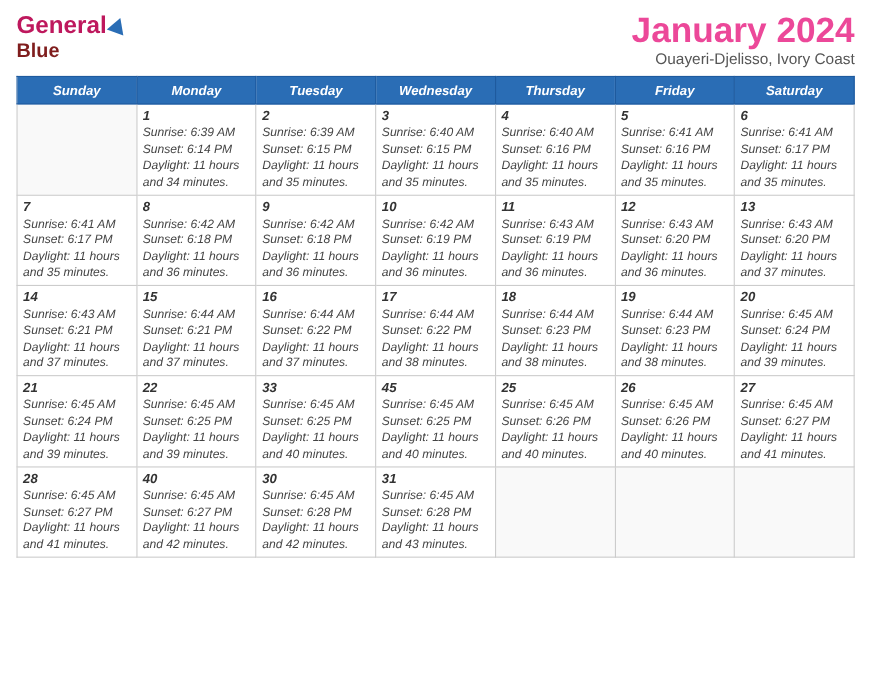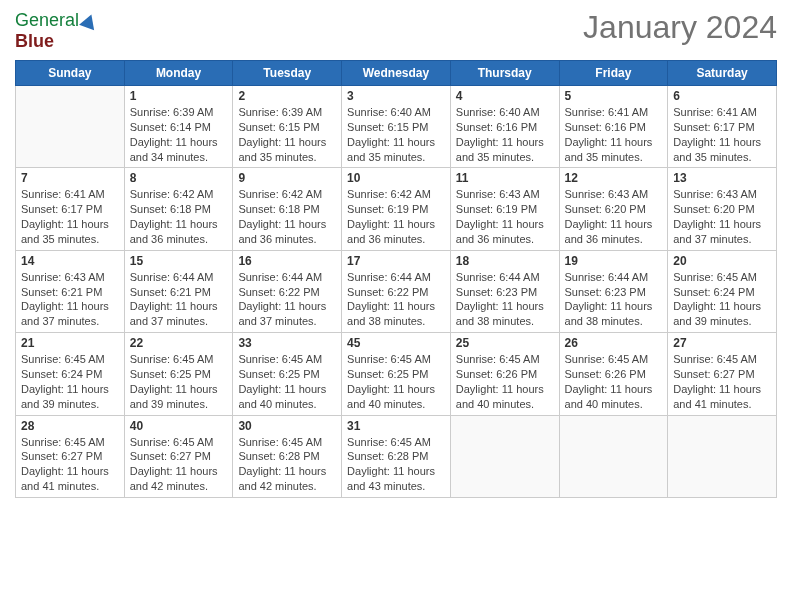--- a/index.html
+++ b/index.html
@@ -25,55 +25,56 @@
     .logo {
       display: flex;
       flex-direction: column;
       align-items: flex-start;
     }
     .logo-text {
       display: flex;
       align-items: center;
     }
     .logo-general {
-      font-size: 18px;
-      font-weight: normal;
-      color: #15803d;
+      font-size: 22px;
+      font-weight: bold;
+      color: #be185d;
     }
     .logo-blue {
       font-size: 18px;
       font-weight: bold;
       color: #7f1d1d;
     }
     .logo-triangle {
       width: 0;
       height: 0;
       border-left: 8px solid transparent;
       border-right: 8px solid transparent;
       border-bottom: 14px solid #2a6db5;
       margin-left: 2px;
       transform: rotate(20deg);
     }
     .title-section {
       text-align: right;
     }
     .main-title {
       font-size: 32px;
-      font-weight: normal;
-      color: #737373;
+      font-weight: bold;
+      color: #ec4899;
       line-height: 1.1;
     }
     .subtitle {
       font-size: 14px;
       color: #555;
     }
     .calendar-table {
       width: 100%;
       border-collapse: collapse;
       font-size: 10px;
+      font-style: italic;
     }
     .calendar-table thead tr th {
       background-color: #2a6db5;
       color: #fff;
       padding: 5px 6px;
       font-size: 12px;
       font-weight: bold;
       border: 1px solid #1e5a9e;
     }
     .calendar-table tbody tr td {
@@ -110,20 +111,21 @@
   <div class="header">
     <div class="logo">
       <div class="logo-text">
         <span class="logo-general">General</span>
         <div class="logo-triangle"></div>
       </div>
       <span class="logo-blue">Blue</span>
     </div>
     <div class="title-section">
       <div class="main-title">January 2024</div>
+      <div class="subtitle">Ouayeri-Djelisso, Ivory Coast</div>
     </div>
   </div>
 
   <table class="calendar-table">
     <thead>
       <tr id="weekday-header">
           <th>Sunday</th>
           <th>Monday</th>
           <th>Tuesday</th>
           <th>Wednesday</th>

